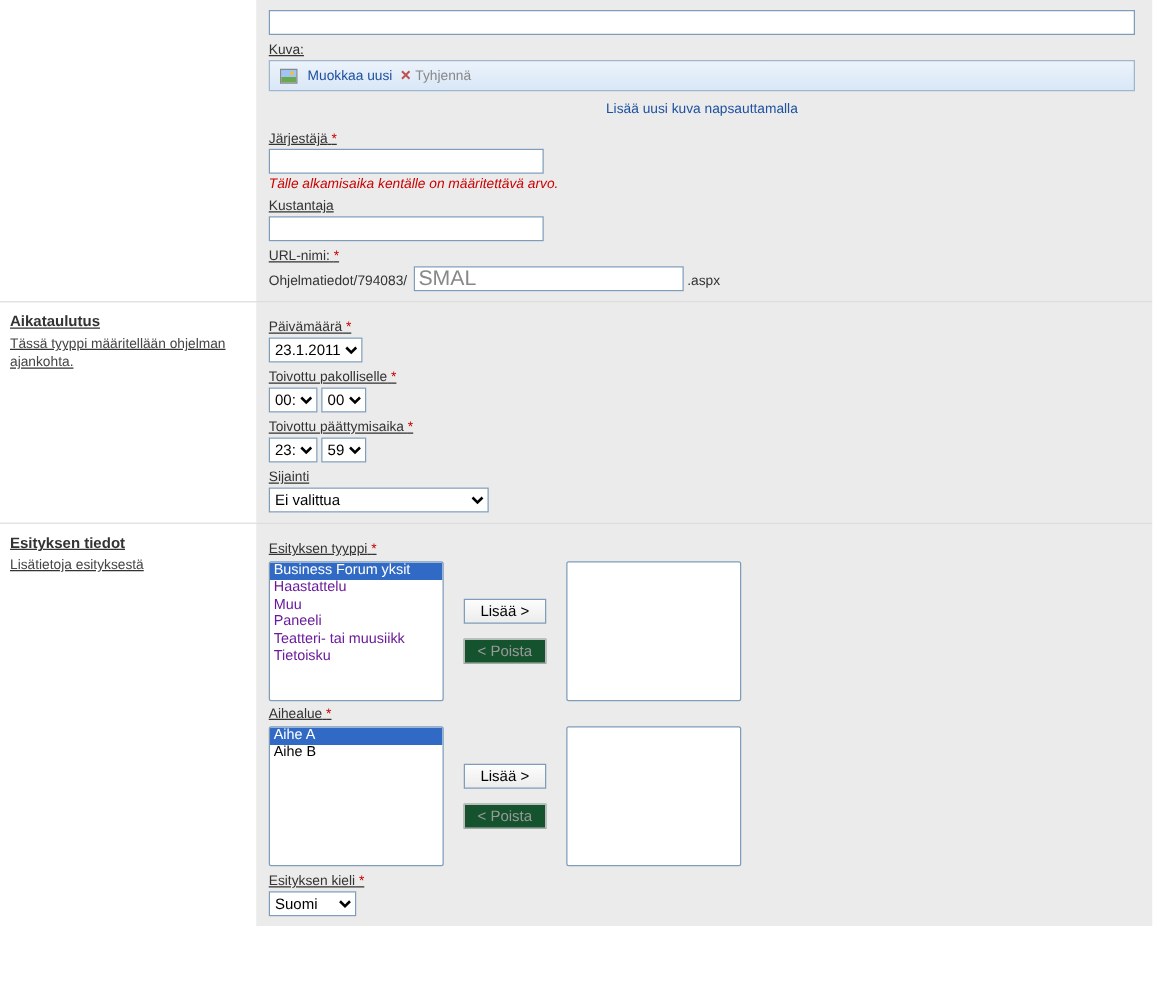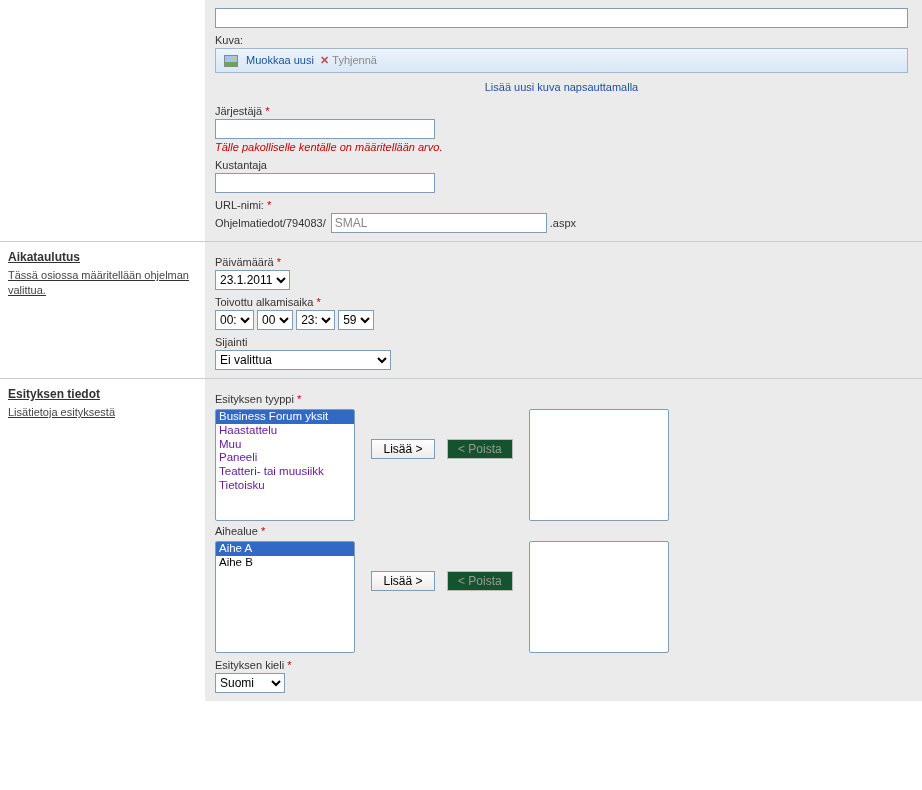--- a/index.html
+++ b/index.html
@@ -32,29 +32,30 @@
     margin-bottom: 4px;
   }
   .section-desc {
     color: #444;
     line-height: 1.35;
   }
   .field-label {
     color: #333;
     margin-top: 6px;
     margin-bottom: 2px;
+    text-decoration: underline;
   }
   .req { color: #c00; }
   .text-input {
     height: 20px;
     border: 1px solid #7f9db9;
     background: #fff;
     padding: 1px 3px;
     font-family: inherit;
-    font-size: 12px;
+    font-size: 17px;
   }
   .validation-error {
     color: #c00;
     font-style: italic;
     margin-top: 2px;
   }
   .image-box {
     border: 1px solid #9eb6ce;
     background: linear-gradient(#ecf3fb, #d9e7f7);
     padding: 5px 8px;
@@ -130,21 +131,21 @@
     font-size: 11.5px;
   }
   .listbox option { padding: 0 3px; }
   .listbox option.sel {
     background: #316ac5;
     color: #fff;
   }
   .listbox option.purple { color: #6a1b9a; }
   .transfer-btns {
     display: flex;
-    flex-direction: row;
+    flex-direction: column;
     gap: 12px;
     padding-top: 30px;
   }
   .btn {
     border: 1px solid #7f9db9;
     background: linear-gradient(#fdfdfd, #ececec);
     padding: 2px 10px;
     font-family: inherit;
     font-size: 12px;
     min-width: 64px;
@@ -180,55 +181,58 @@
         &nbsp;<span class="x-icon">✕</span><span class="image-clear">Tyhjennä</span>
       </div>
       <div class="image-add-row">
         <a href="#" class="image-add-link">Lisää uusi kuva napsauttamalla</a>
       </div>
 
       <div class="field-label">
         <span>Järjestäjä</span> <span class="req">*</span>
       </div>
       <input type="text" class="text-input" style="width: 220px;" value="">
-      <div class="validation-error">Tälle pakolliselle kentälle on määritellään arvo.</div>
+      <div class="validation-error">Tälle alkamisaika kentälle on määritettävä arvo.</div>
 
       <div class="field-label">Kustantaja</div>
       <input type="text" class="text-input" style="width: 220px;" value="">
 
       <div class="field-label">
         <span>URL-nimi:</span> <span class="req">*</span>
       </div>
       <div class="url-row">
         <span class="url-text">Ohjelmatiedot/794083/</span>
         <input type="text" class="text-input" style="width: 216px; color: rgb(136, 136, 136);" value="SMAL">
         <span class="url-text">.aspx</span>
       </div>
     </div>
   </div>
 
   <div class="row section-divider">
     <div class="left-col">
       <div class="section-title">Aikataulutus</div>
-      <div class="section-desc">Tässä osiossa määritellään ohjelman valittua.</div>
+      <div class="section-desc">Tässä tyyppi määritellään ohjelman ajankohta.</div>
     </div>
     <div class="right-col">
       <div class="field-label">
         <span>Päivämäärä</span> <span class="req">*</span>
       </div>
       <select class="small">
         <option>23.1.2011</option>
       </select>
 
       <div class="field-label">
-        <span>Toivottu alkamisaika</span> <span class="req">*</span>
+        <span>Toivottu pakolliselle</span> <span class="req">*</span>
       </div>
       <select class="small"><option>00:</option></select>
       <select class="small"><option>00</option></select>
 
+      <div class="field-label">
+        <span>Toivottu päättymisaika</span> <span class="req">*</span>
+      </div>
       <select class="small"><option>23:</option></select>
       <select class="small"><option>59</option></select>
 
       <div class="field-label">Sijainti</div>
       <select class="select-med">
         <option>Ei valittua</option>
       </select>
     </div>
   </div>
 

